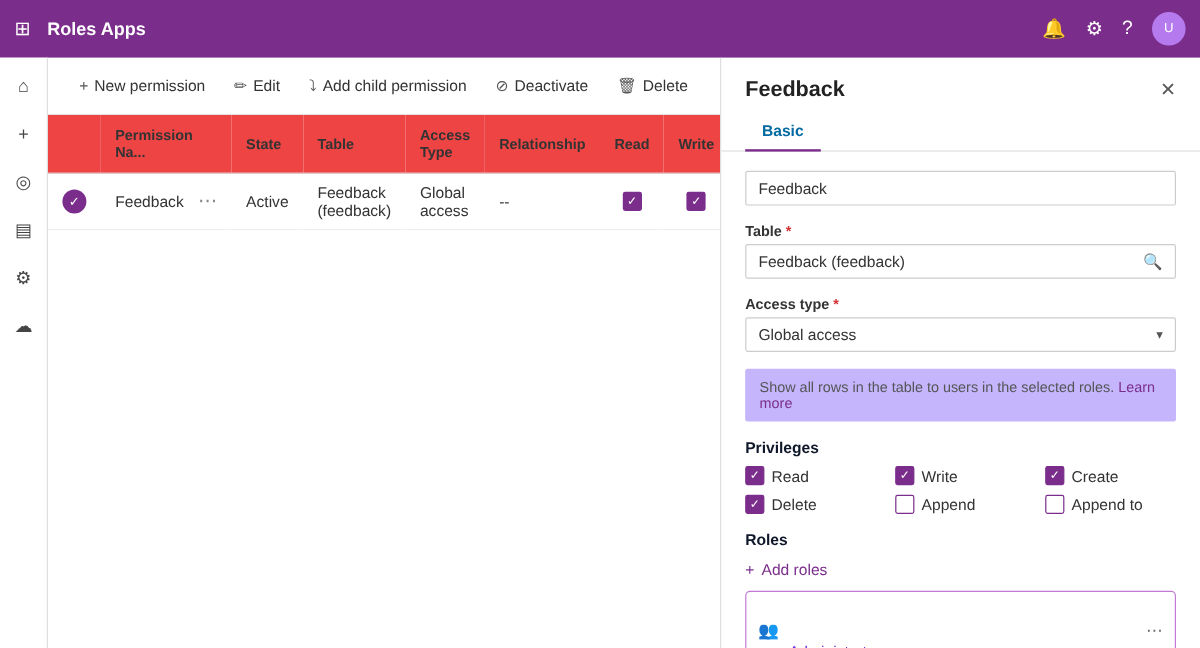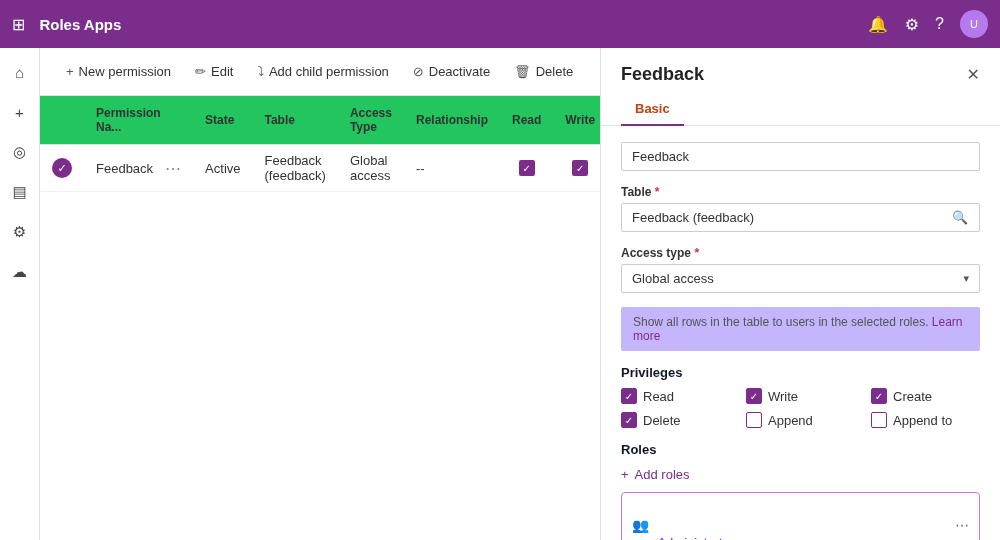--- a/index.html
+++ b/index.html
@@ -56,21 +56,21 @@
       padding: 5px 10px;
       border: none; background: transparent;
       color: #333; font-size: 13px; cursor: pointer;
       border-radius: 2px;
     }
     .toolbar-btn .tb-icon { font-size: 13px; color: #555; }
 
     
     .table-area { flex: 1; overflow: auto; padding: 0; }
     table { width: 100%; border-collapse: collapse; }
-    thead tr { background: #22c55e; }
+    thead tr { background: #ef4444; }
     th { padding: 10px 12px; text-align: left; font-weight: 600; color: #333; font-size: 12px; border-bottom: 1px solid #e0e0e0; }
     td { padding: 8px 12px; border-bottom: 1px solid #f0f0f0; color: #333; font-size: 13px; vertical-align: middle; }
     .row-icon { width: 20px; height: 20px; background: #7B2D8B; border-radius: 50%; display: flex; align-items: center; justify-content: center; }
     .row-icon-check { color: #fff; font-size: 11px; }
     .row-name-cell { display: flex; align-items: center; gap: 8px; }
     .row-ellipsis { color: #888; font-size: 16px; cursor: pointer; margin-left: 4px; }
     .checkbox-cell { display: flex; align-items: center; justify-content: center; }
     .cb-checked { width: 16px; height: 16px; background: #7B2D8B; display: flex; align-items: center; justify-content: center; border-radius: 2px; }
     .cb-checked::after { content: '✓'; color: #fff; font-size: 10px; }
 
@@ -101,21 +101,21 @@
     }
     .panel-tab {
       padding: 8px 14px;
       font-size: 13px;
       cursor: pointer;
       color: #555;
       border-bottom: 2px solid transparent;
       margin-bottom: -1px;
     }
     .panel-tab.active {
-      color: #c2410c;
+      color: #0369a1;
       border-bottom-color: #7B2D8B;
       font-weight: 600;
     }
 
     
     .panel-body { padding: 16px 20px; display: flex; flex-direction: column; gap: 14px; }
 
     .field-label { font-size: 12px; font-weight: 600; color: #333; margin-bottom: 4px; }
     .required::after { content: ' *'; color: #d13438; }
     .text-input {

